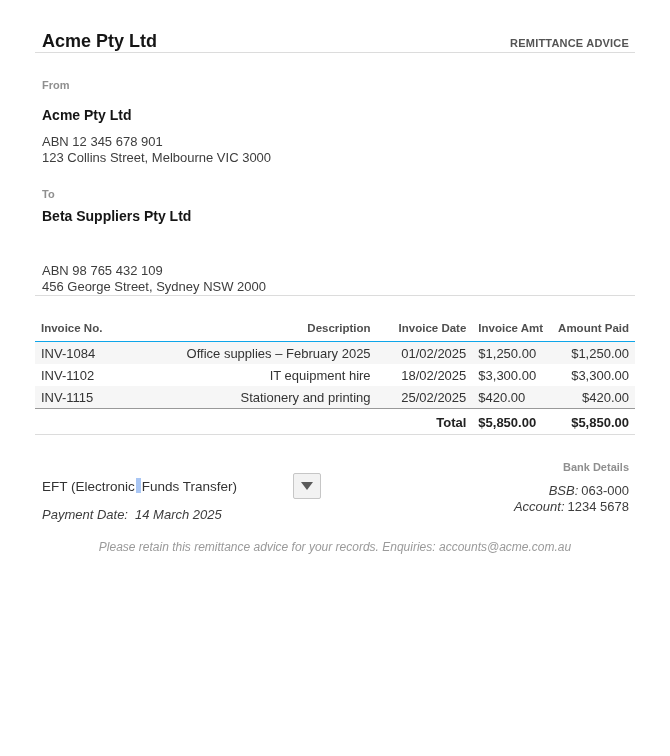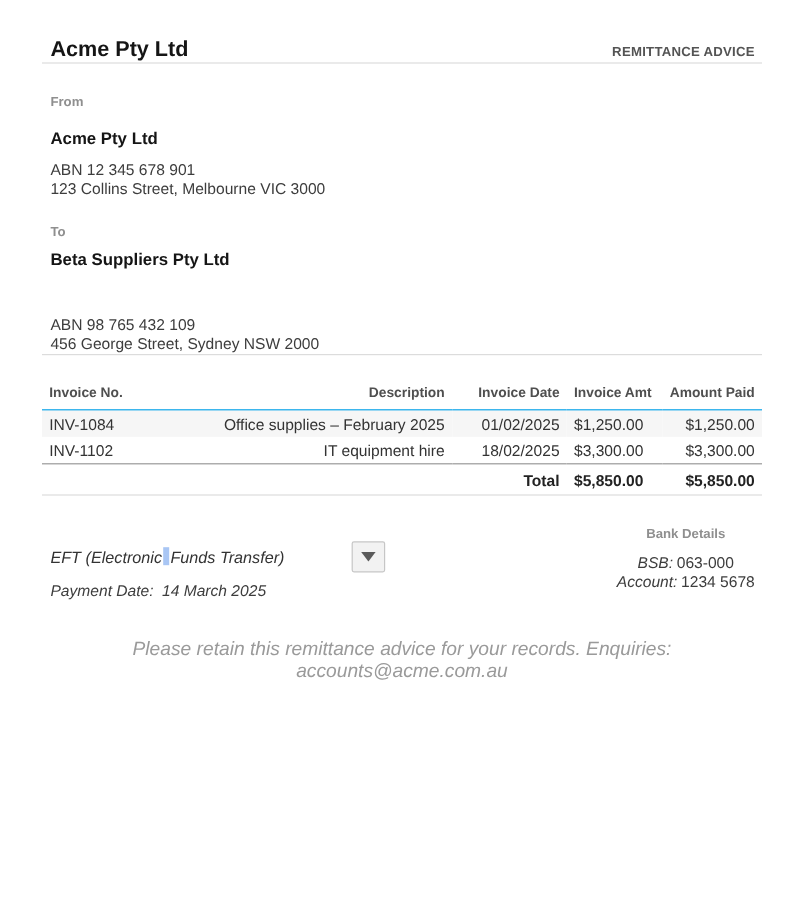--- a/index.html
+++ b/index.html
@@ -72,21 +72,21 @@
   table.invoices tbody tr:nth-child(odd) { background: #f6f6f6; }
   table.invoices tfoot td {
     border-top: 1px solid #999999;
     font-weight: bold;
     color: #222222;
     padding-top: 6px;
   }
 
   
   .payment { display: flex; justify-content: space-between; padding-top: 26px; }
-  .method-row { display: flex; align-items: center; margin-top: 12px; font-style: italic; }
+  .method-row { display: flex; align-items: center; margin-top: 12px; }
   .method-text { font-size: 13.5px; color: #333333; white-space: nowrap; }
   .caret {
     display: inline-block;
     width: 5px;
     height: 15px;
     background: #a9c6f4;
     vertical-align: -2px;
     margin: 0 1px;
   }
   .dropdown-btn {
@@ -101,29 +101,29 @@
     justify-content: center;
     cursor: pointer;
   }
   .tri-down {
     width: 0; height: 0;
     border-left: 6px solid transparent;
     border-right: 6px solid transparent;
     border-top: 8px solid #5a5a5a;
   }
   .payment-date { margin-top: 8px; font-size: 13px; color: #3d3d3d; font-style: italic; }
-  .bank-block { text-align: center; }
+  .bank-block { text-align: right; }
   .bank-lines { margin-top: 10px; font-size: 13px; color: #3d3d3d; line-height: 16px; }
   .kv-label-sm { margin-right: 3px; font-style: italic; }
 
   
   .footer-note {
-    margin-top: 33px;
+    margin-top: 18px;
     text-align: center;
-    font-size: 16px;
+    font-size: 12px;
     font-style: italic;
     color: #9a9a9a;
   }
 </style>
 </head>
 <body>
 
 <div class="page">
 
   <div class="top-header">
@@ -172,20 +172,27 @@
         <td class="col-date">01/02/2025</td>
         <td class="col-amt">$1,250.00</td>
         <td class="col-paid">$1,250.00</td>
       </tr>
       <tr>
         <td class="col-invoice">INV-1102</td>
         <td class="col-desc">IT equipment hire</td>
         <td class="col-date">18/02/2025</td>
         <td class="col-amt">$3,300.00</td>
         <td class="col-paid">$3,300.00</td>
+      </tr>
+      <tr>
+        <td class="col-invoice">INV-1115</td>
+        <td class="col-desc">Stationery and printing</td>
+        <td class="col-date">25/02/2025</td>
+        <td class="col-amt">$420.00</td>
+        <td class="col-paid">$420.00</td>
       </tr>
     </tbody>
     <tfoot>
       <tr>
         <td class="col-invoice"></td>
         <td class="col-desc"></td>
         <td class="col-date">Total</td>
         <td class="col-amt">$5,850.00</td>
         <td class="col-paid">$5,850.00</td>
       </tr>

